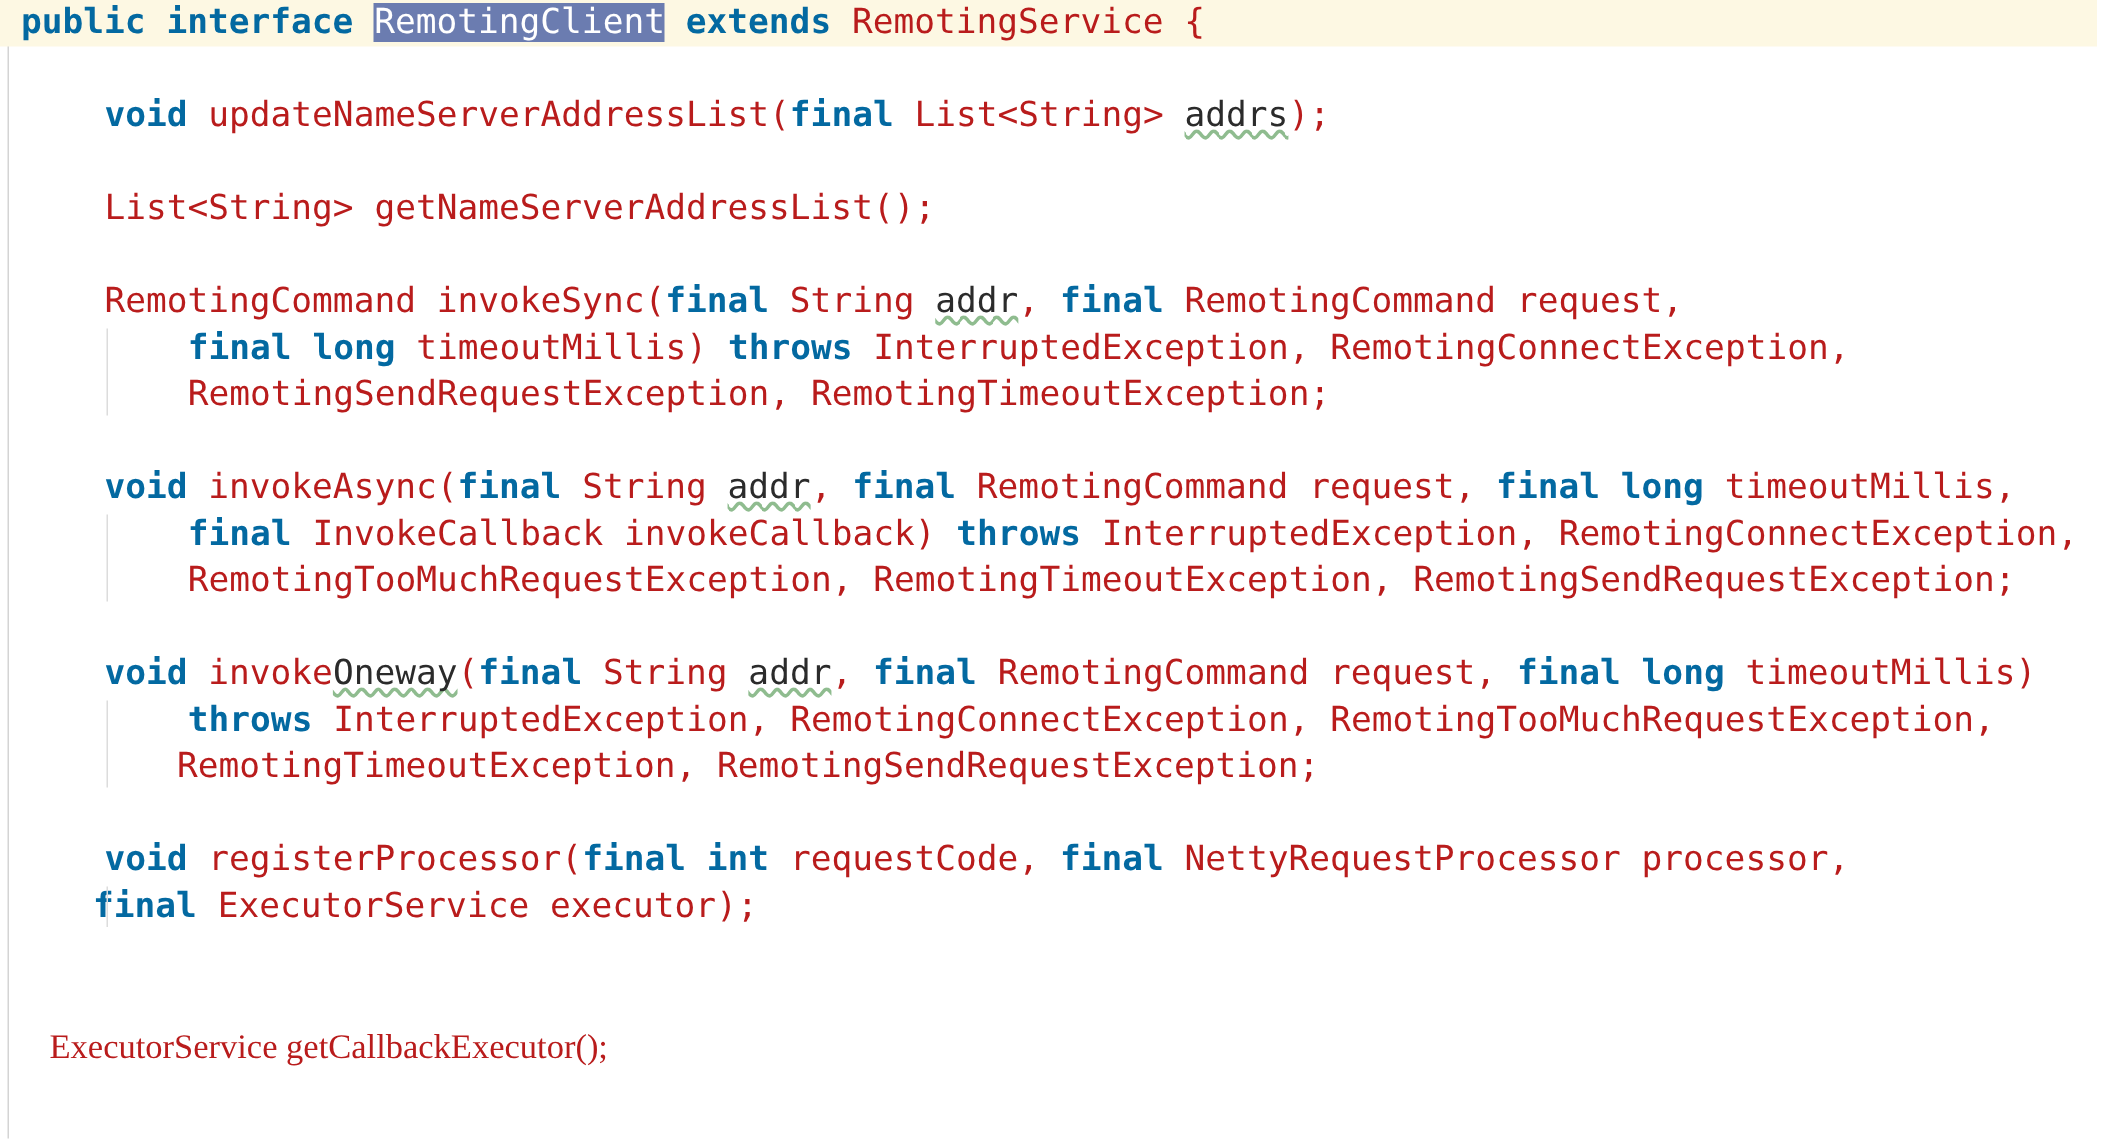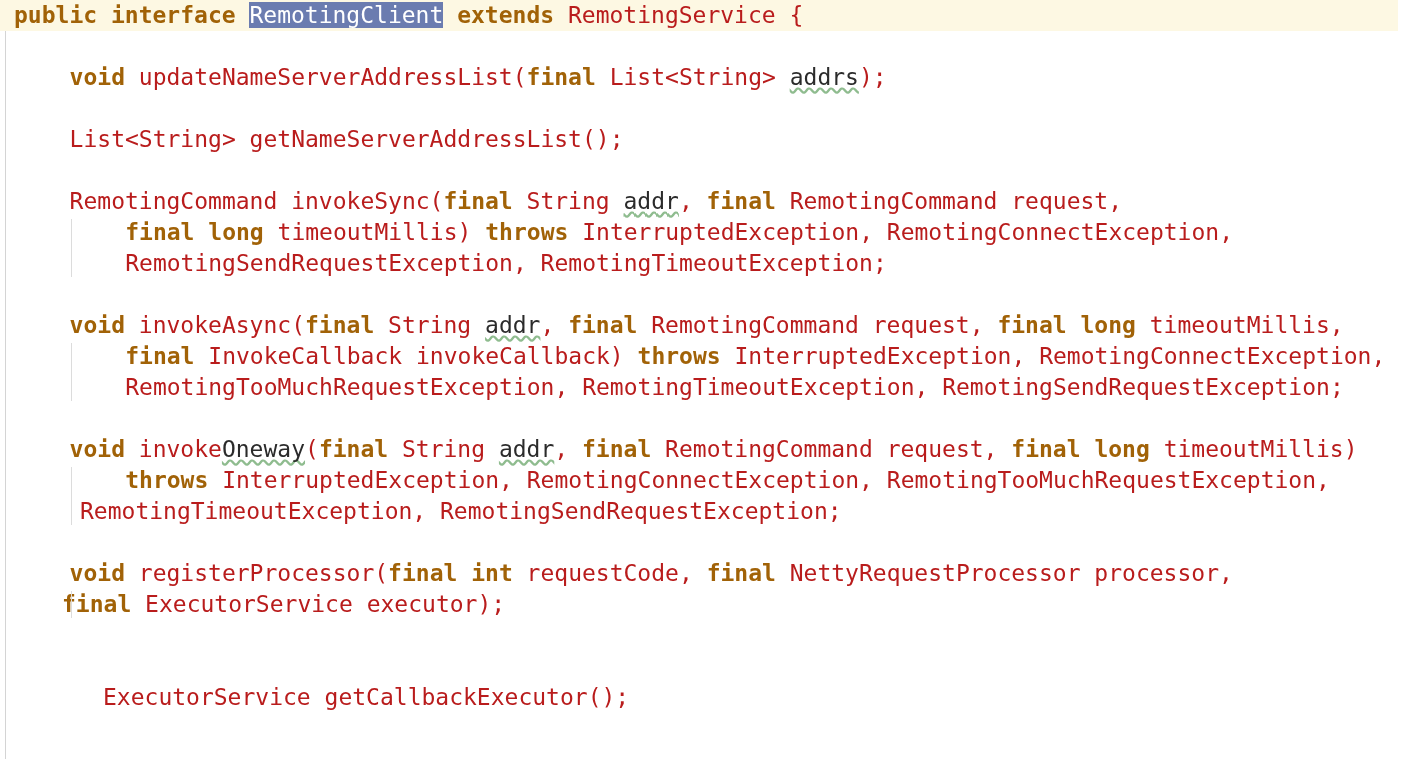--- a/index.html
+++ b/index.html
@@ -49,21 +49,21 @@
     padding-left: 14px;
     box-sizing: border-box;
   }
 
   .line.caret-line {
     background: #fdf8e3;
     width: 1398px;
   }
 
   .tok-kw {
-    color: #a16207;
+    color: #0369a1;
     font-weight: bold;
   }
   .tok-plain {
     color: #b91c1c;
   }
   .tok-sel {
     background: #6b7cb0;
     color: #ffffff;
   }
   .tok-typo {
@@ -98,25 +98,25 @@
       <div class="line" style="padding-left: 69.6px;"><span class="tok-plain">RemotingCommand invokeSync(</span><span class="tok-kw">final</span><span class="tok-plain"> String </span><span class="tok-typo">addr</span><span class="tok-plain">, </span><span class="tok-kw">final</span><span class="tok-plain"> RemotingCommand request,</span></div>
       <div class="line" style="padding-left: 125.2px;"><span class="tok-kw">final</span><span class="tok-plain"> </span><span class="tok-kw">long</span><span class="tok-plain"> timeoutMillis) </span><span class="tok-kw">throws</span><span class="tok-plain"> InterruptedException, RemotingConnectException,</span></div>
       <div class="line" style="padding-left: 125.2px;"><span class="tok-plain">RemotingSendRequestException, RemotingTimeoutException;</span></div>
       <div class="line" style="padding-left: 14px;">&nbsp;</div>
       <div class="line" style="padding-left: 69.6px;"><span class="tok-kw">void</span><span class="tok-plain"> invokeAsync(</span><span class="tok-kw">final</span><span class="tok-plain"> String </span><span class="tok-typo">addr</span><span class="tok-plain">, </span><span class="tok-kw">final</span><span class="tok-plain"> RemotingCommand request, </span><span class="tok-kw">final</span><span class="tok-plain"> </span><span class="tok-kw">long</span><span class="tok-plain"> timeoutMillis,</span></div>
       <div class="line" style="padding-left: 125.2px;"><span class="tok-kw">final</span><span class="tok-plain"> InvokeCallback invokeCallback) </span><span class="tok-kw">throws</span><span class="tok-plain"> InterruptedException, RemotingConnectException,</span></div>
       <div class="line" style="padding-left: 125.2px;"><span class="tok-plain">RemotingTooMuchRequestException, RemotingTimeoutException, RemotingSendRequestException;</span></div>
       <div class="line" style="padding-left: 14px;">&nbsp;</div>
       <div class="line" style="padding-left: 69.6px;"><span class="tok-kw">void</span><span class="tok-plain"> invoke</span><span class="tok-typo">Oneway</span><span class="tok-plain">(</span><span class="tok-kw">final</span><span class="tok-plain"> String </span><span class="tok-typo">addr</span><span class="tok-plain">, </span><span class="tok-kw">final</span><span class="tok-plain"> RemotingCommand request, </span><span class="tok-kw">final</span><span class="tok-plain"> </span><span class="tok-kw">long</span><span class="tok-plain"> timeoutMillis)</span></div>
       <div class="line" style="padding-left: 125.2px;"><span class="tok-kw">throws</span><span class="tok-plain"> InterruptedException, RemotingConnectException, RemotingTooMuchRequestException,</span></div>
-      <div class="line" style="padding-left: 80px;"><span class="tok-plain">RemotingTimeoutException, RemotingSendRequestException;</span></div>
+      <div class="line" style="padding-left: 118px;"><span class="tok-plain">RemotingTimeoutException, RemotingSendRequestException;</span></div>
       <div class="line" style="padding-left: 14px;">&nbsp;</div>
       <div class="line" style="padding-left: 69.6px;"><span class="tok-kw">void</span><span class="tok-plain"> registerProcessor(</span><span class="tok-kw">final</span><span class="tok-plain"> </span><span class="tok-kw">int</span><span class="tok-plain"> requestCode, </span><span class="tok-kw">final</span><span class="tok-plain"> NettyRequestProcessor processor,</span></div>
       <div class="line" style="padding-left: 62px;"><span class="tok-kw">final</span><span class="tok-plain"> ExecutorService executor);</span></div>
       <div class="line" style="padding-left: 14px;">&nbsp;</div>
       <div class="line" style="padding-left: 14px;">&nbsp;</div>
-      <div class="line" style="padding-left: 103px;"><span class="tok-plain">ExecutorService getCallbackExecutor();</span></div>
+      <div class="line" style="padding-left: 33px; font-family: Liberation Serif, serif;"><span class="tok-plain">ExecutorService getCallbackExecutor();</span></div>
     </div>
 <div class="indent-guide" style="top: 219px; height: 58px;"></div>
     <div class="indent-guide" style="top: 343px; height: 58px;"></div>
     <div class="indent-guide" style="top: 467px; height: 58px;"></div>
     <div class="indent-guide" style="top: 591px; height: 27px;"></div>
   </div>
 
 </body></html>

